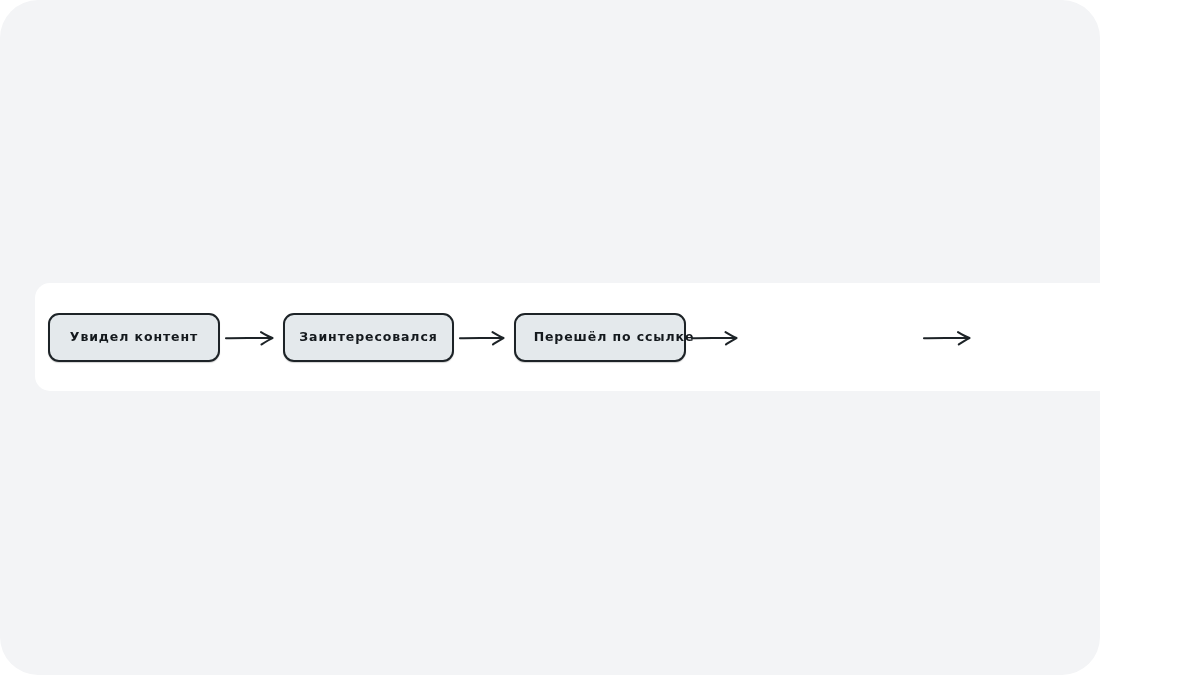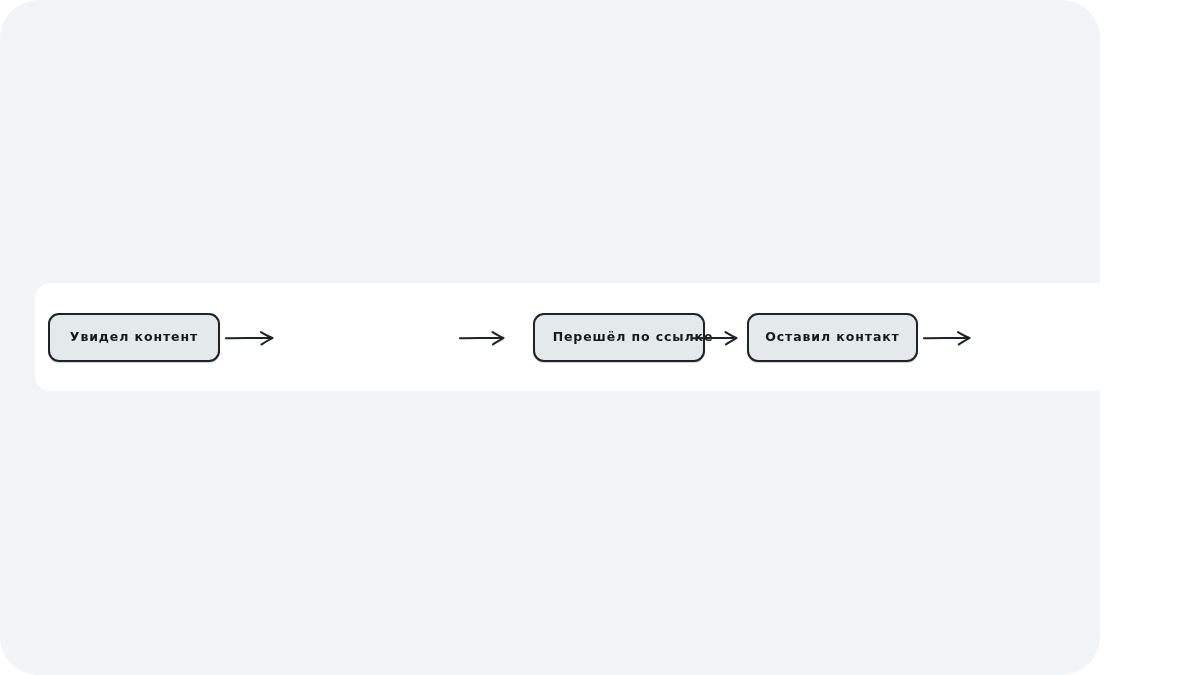--- a/index.html
+++ b/index.html
@@ -68,21 +68,21 @@
   .connector {
     position: absolute;
     top: 47px;
     height: 16px;
   }
   .connector svg { display: block; overflow: visible; }
 
   
   .n0 { left: 13px;  width: 172px; }
   .n1 { left: 248px; width: 171px; }
-  .n2 { left: 498px; width: 172px; padding-left: 28px; }
+  .n2 { left: 479px; width: 172px; padding-left: 28px; }
   .n3 { left: 712px; width: 171px; }
   .n4 { left: 945px; width: 171px; }
 
   .c0 { left: 190px; width: 54px; }
   .c1 { left: 424px; width: 51px; }
   .c2 { left: 656px; width: 52px; }
   .c3 { left: 888px; width: 53px; }
 </style>
 </head>
 <body>
@@ -96,42 +96,42 @@
         <span class="node-label">Увидел контент</span>
       </div>
 
       <div class="connector c0">
         <svg width="54" height="16" viewBox="0 0 54 16" aria-hidden="true">
           <path d="M1 8.3 C 14 7.8, 32 8.2, 46 8.0" stroke="#1d2327" stroke-width="2.1" fill="none" stroke-linecap="round"></path>
           <path d="M36 2.2 C 40 4.6, 44 6.8, 47.5 8.1 C 43.8 9.8, 40 12.2, 36.5 14.4" stroke="#1d2327" stroke-width="2.1" fill="none" stroke-linecap="round" stroke-linejoin="round"></path>
         </svg>
       </div>
 
+      <div class="node n1">
+        <span class="node-label">Заинтересовался</span>
+      </div>
 
       <div class="connector c1">
         <svg width="51" height="16" viewBox="0 0 51 16" aria-hidden="true">
           <path d="M1 8.3 C 13 7.8, 30 8.2, 43 8.0" stroke="#1d2327" stroke-width="2.1" fill="none" stroke-linecap="round"></path>
           <path d="M33.5 2.2 C 37.5 4.6, 41.2 6.8, 44.5 8.1 C 41 9.8, 37.4 12.2, 34 14.4" stroke="#1d2327" stroke-width="2.1" fill="none" stroke-linecap="round" stroke-linejoin="round"></path>
         </svg>
       </div>
 
       <div class="node n2">
         <span class="node-label">Перешёл по ссылке</span>
       </div>
 
       <div class="connector c2">
         <svg width="52" height="16" viewBox="0 0 52 16" aria-hidden="true">
           <path d="M1 8.3 C 13 7.8, 31 8.2, 44 8.0" stroke="#1d2327" stroke-width="2.1" fill="none" stroke-linecap="round"></path>
           <path d="M34.5 2.2 C 38.5 4.6, 42.2 6.8, 45.5 8.1 C 42 9.8, 38.4 12.2, 35 14.4" stroke="#1d2327" stroke-width="2.1" fill="none" stroke-linecap="round" stroke-linejoin="round"></path>
         </svg>
       </div>
 
-      <div class="node n3">
-        <span class="node-label">Оставил контакт</span>
-      </div>
 
       <div class="connector c3">
         <svg width="53" height="16" viewBox="0 0 53 16" aria-hidden="true">
           <path d="M1 8.3 C 14 7.8, 31 8.2, 45 8.0" stroke="#1d2327" stroke-width="2.1" fill="none" stroke-linecap="round"></path>
           <path d="M35 2.2 C 39 4.6, 43 6.8, 46.5 8.1 C 43 9.8, 39.2 12.2, 35.8 14.4" stroke="#1d2327" stroke-width="2.1" fill="none" stroke-linecap="round" stroke-linejoin="round"></path>
         </svg>
       </div>
 
 
     </div>

